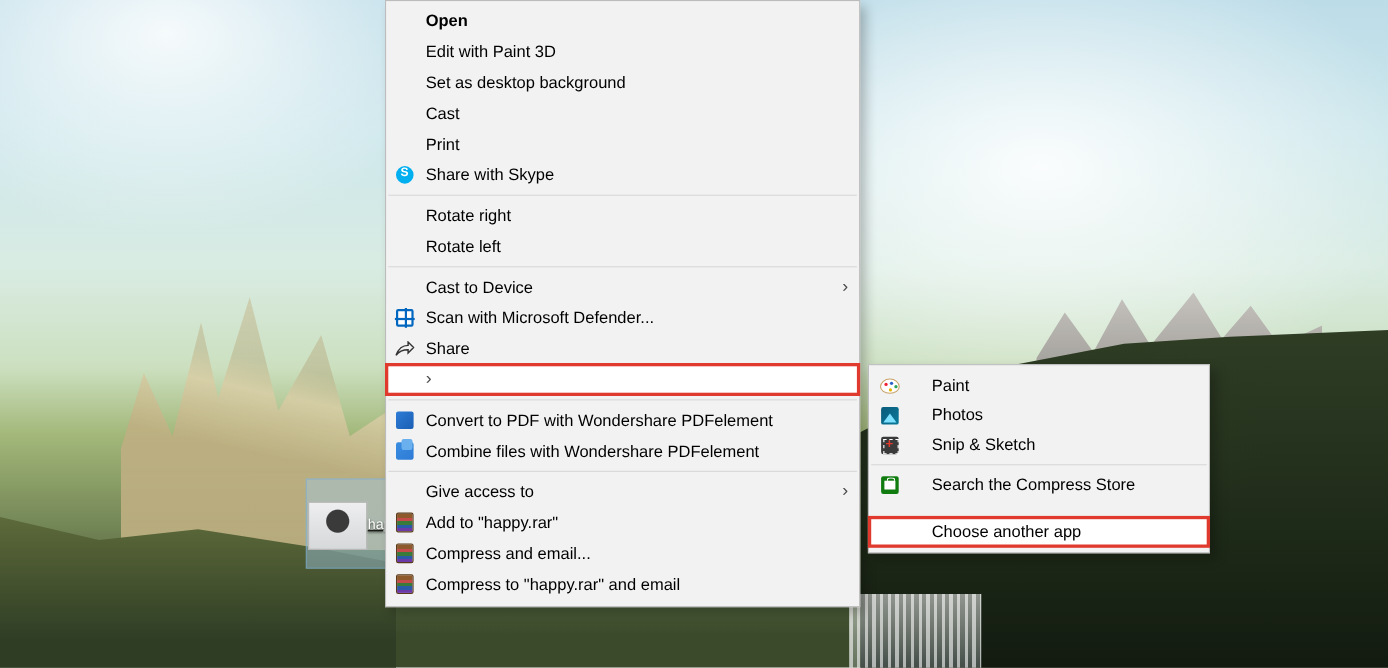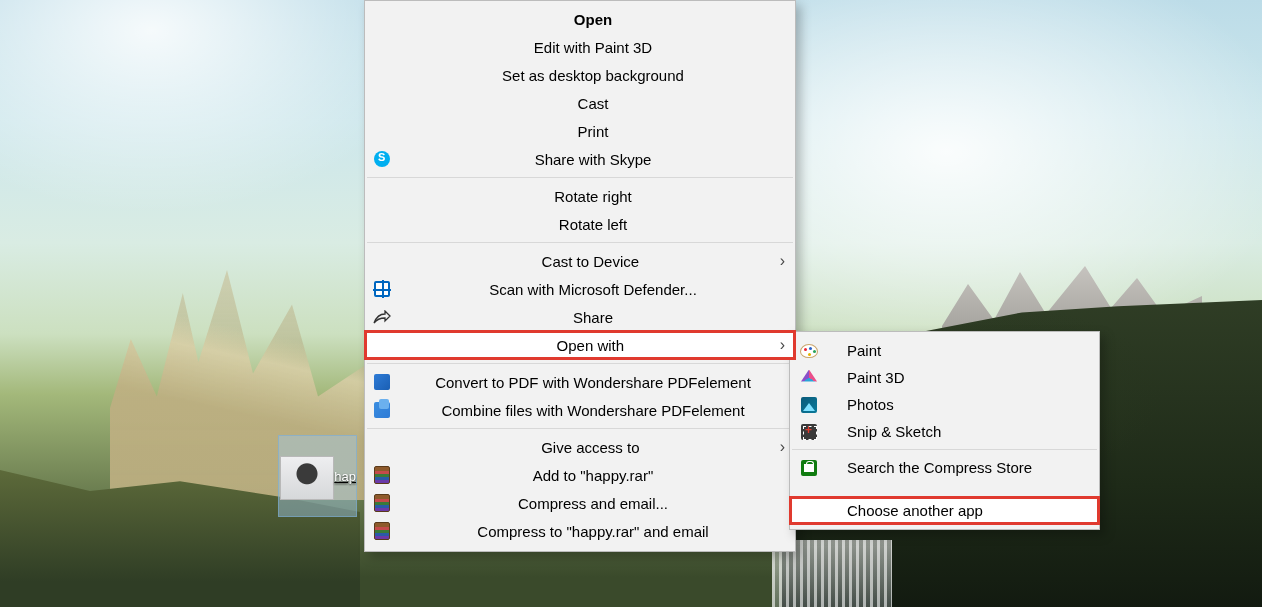--- a/index.html
+++ b/index.html
@@ -64,26 +64,25 @@
       radial-gradient(circle at 50% 40%, #3a3a3a 0 10px, transparent 11px),
       linear-gradient(180deg, #eeeef0, #d6d8da);
     border:1px solid #b8b8b8;
   }
   .desktop-icon .label {
     color:#fff; font-size:13px; text-shadow:0 1px 2px rgba(0,0,0,0.8); line-height:1; margin-top:3px;
   }
 
   
   .context-menu {
-    position:absolute; left:364px; top:0; width:432px;
+    position:absolute; left:350px; top:0; width:432px;
     background:#f2f2f2;
     border:1px solid #bcbcbc;
     box-shadow: 5px 5px 10px rgba(0,0,0,0.25);
     padding: 4px 0 6px 0;
-    text-align: center;
   }
   .menu-item {
     display:flex; align-items:center;
     height:28px;
     padding: 0 10px 0 36px;
     position:relative;
     cursor:default;
   }
   .menu-item .mi-icon {
     position:absolute; left:8px; top:50%; transform:translateY(-50%);
@@ -203,21 +202,20 @@
     </div>
     <div class="menu-item">
       <span class="mi-icon">
         <svg width="18" height="14" viewBox="0 0 18 14">
             <path d="M1 13 C4 5 9 4 12 4 L12 1 L17 6 L12 11 L12 8 C8 8 4 9 1 13 Z" fill="none" stroke="#333" stroke-width="1.3"></path>
           </svg>
       </span>
       <span class="mi-label">Share</span>
     </div>
     <div class="menu-item highlighted">
-      <span class="mi-label">Open with</span>
       <span class="chevron">›</span>
     </div>
     <div class="separator"></div>
     <div class="menu-item">
       <span class="mi-icon">
           <span class="ic ic-pdf-blue"></span>
         </span>
       <span class="mi-label">Convert to PDF with Wondershare PDFelement</span>
     </div>
     <div class="menu-item">
@@ -253,26 +251,20 @@
 
   <div class="submenu">
     <div class="menu-item">
       <span class="mi-icon">
           <span class="ic ic-paint"></span>
         </span>
       <span class="mi-label">Paint</span>
     </div>
     <div class="menu-item">
       <span class="mi-icon">
-          <span class="ic ic-paint3d"></span>
-        </span>
-      <span class="mi-label">Paint 3D</span>
-    </div>
-    <div class="menu-item">
-      <span class="mi-icon">
           <span class="ic ic-photos"></span>
         </span>
       <span class="mi-label">Photos</span>
     </div>
     <div class="menu-item">
       <span class="mi-icon">
           <span class="ic ic-snip"></span>
         </span>
       <span class="mi-label">Snip &amp; Sketch</span>
     </div>

